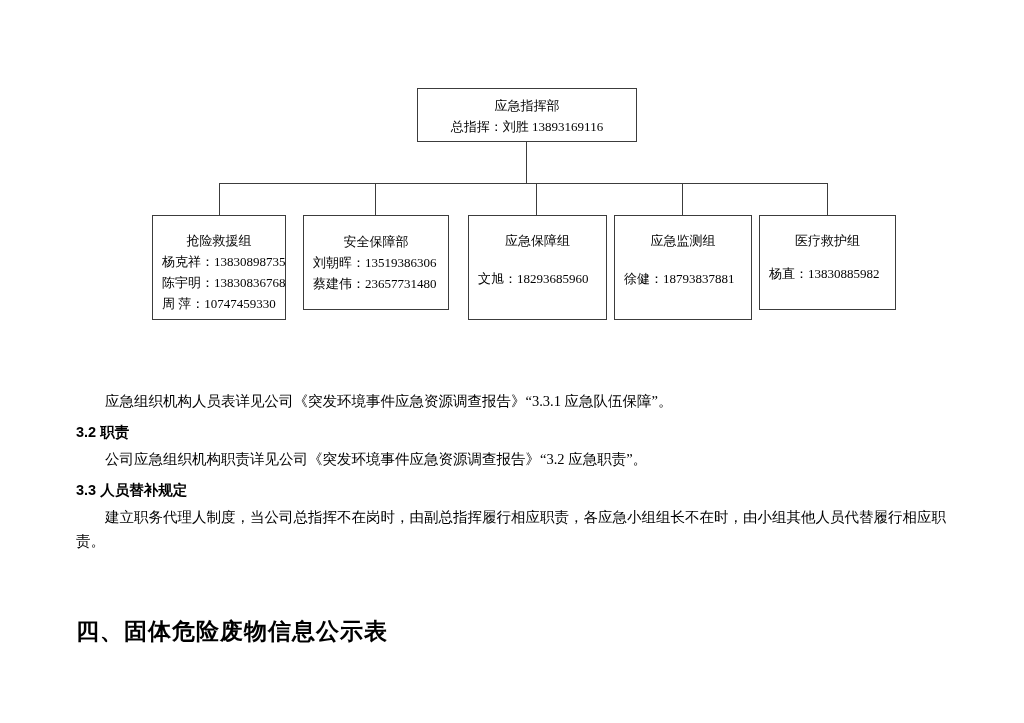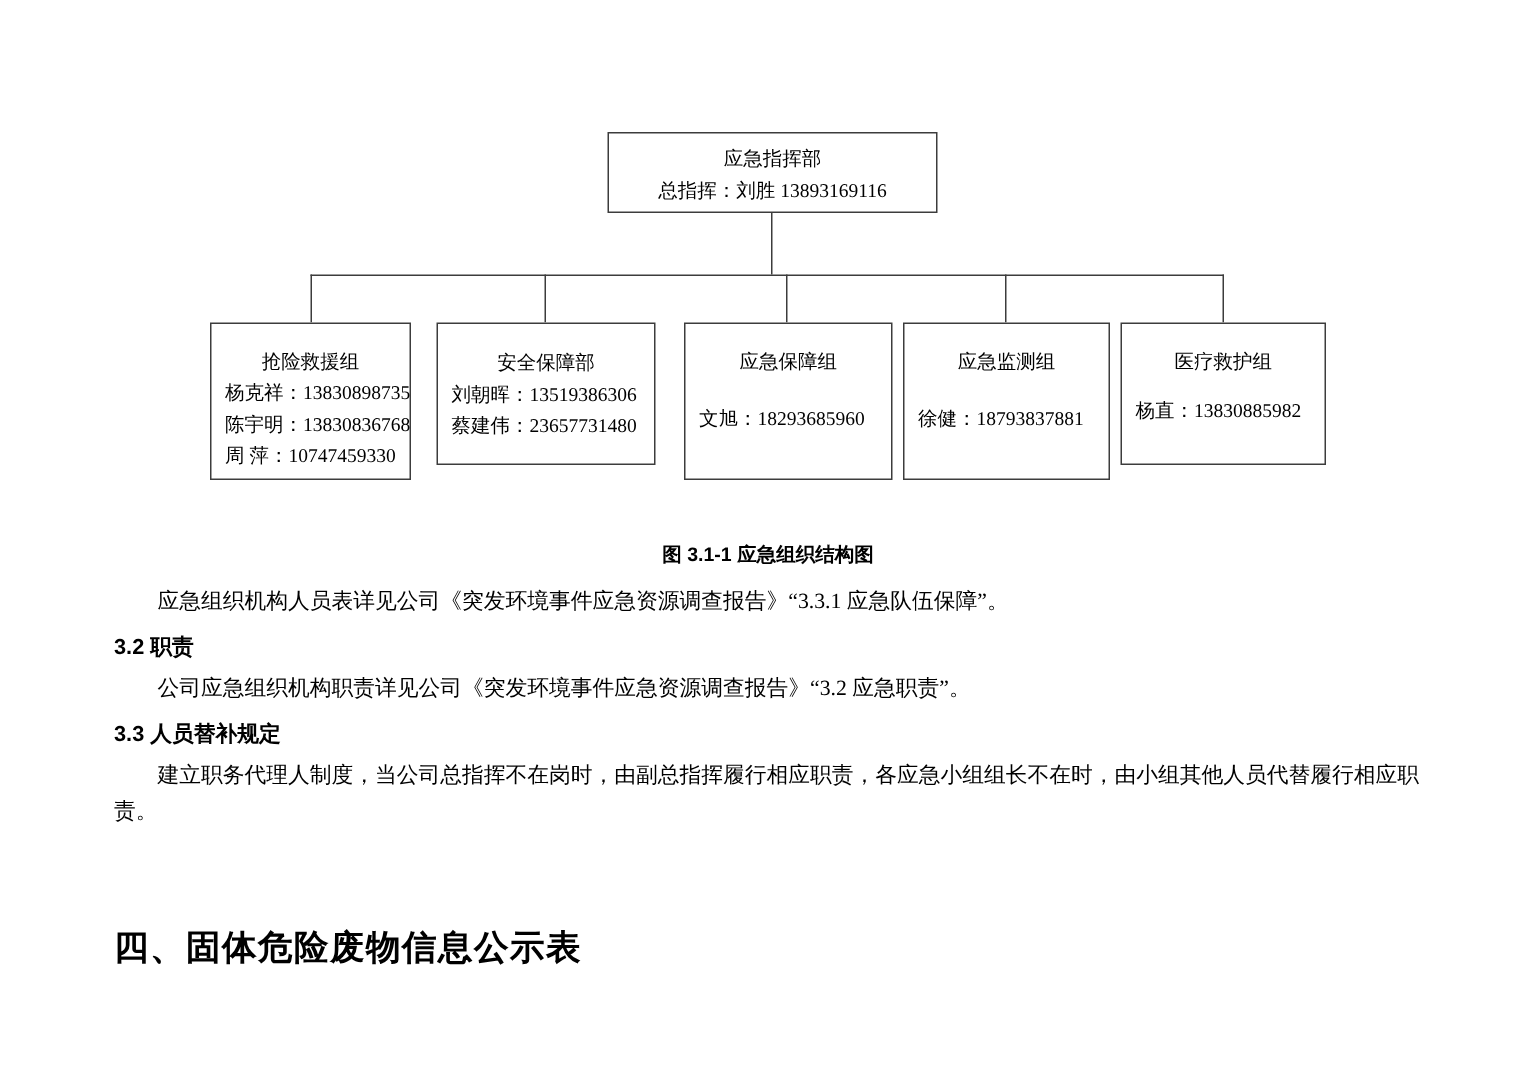--- a/index.html
+++ b/index.html
@@ -9,21 +9,21 @@
     font-family: "Liberation Serif", serif;
     color: #000000;
   }
   .page {
     position: relative;
     width: 1024px; height: 723px;
     background: #ffffff;
     overflow: hidden;
   }
   
-  .chart { position: absolute; left: 0; top: 0; width: 887px; height: 360px; }
+  .chart { position: absolute; left: 12px; top: 0; width: 887px; height: 360px; }
   .obox {
     position: absolute;
     border: 1px solid #3c3c3c;
     background: #ffffff;
     font-size: 13px;
     line-height: 21px;
   }
   .obox .otitle { text-align: center; }
   .obox .omember { padding-left: 9px; text-align: left; white-space: nowrap; }
   .root-box { text-align: center; padding-top: 6px; }
@@ -99,21 +99,20 @@
     </div>
 
     <div class="obox" style="left:747px; top:215px; width:137px; height:95px; padding-top:14px;">
       <div class="otitle">医疗救护组</div>
       <div class="spacer-gap" style="height:12px;"></div>
       <div class="omember">杨直：13830885982</div>
     </div>
 
   </div>
 
-  <div class="caption">图 3.1-1  应急组织结构图</div>
 
   <div class="textflow">
     <p class="para">应急组织机构人员表详见公司《突发环境事件应急资源调查报告》“3.3.1  应急队伍保障”。</p>
     <div class="subheading">3.2 职责</div>
     <p class="para">公司应急组织机构职责详见公司《突发环境事件应急资源调查报告》“3.2 应急职责”。</p>
     <div class="subheading">3.3 人员替补规定</div>
     <p class="para">建立职务代理人制度，当公司总指挥不在岗时，由副总指挥履行相应职责，各应急小组组长不在时，由小组其他人员代替履行相应职责。</p>
     <div class="section-heading">四、固体危险废物信息公示表</div>
   </div>
 

